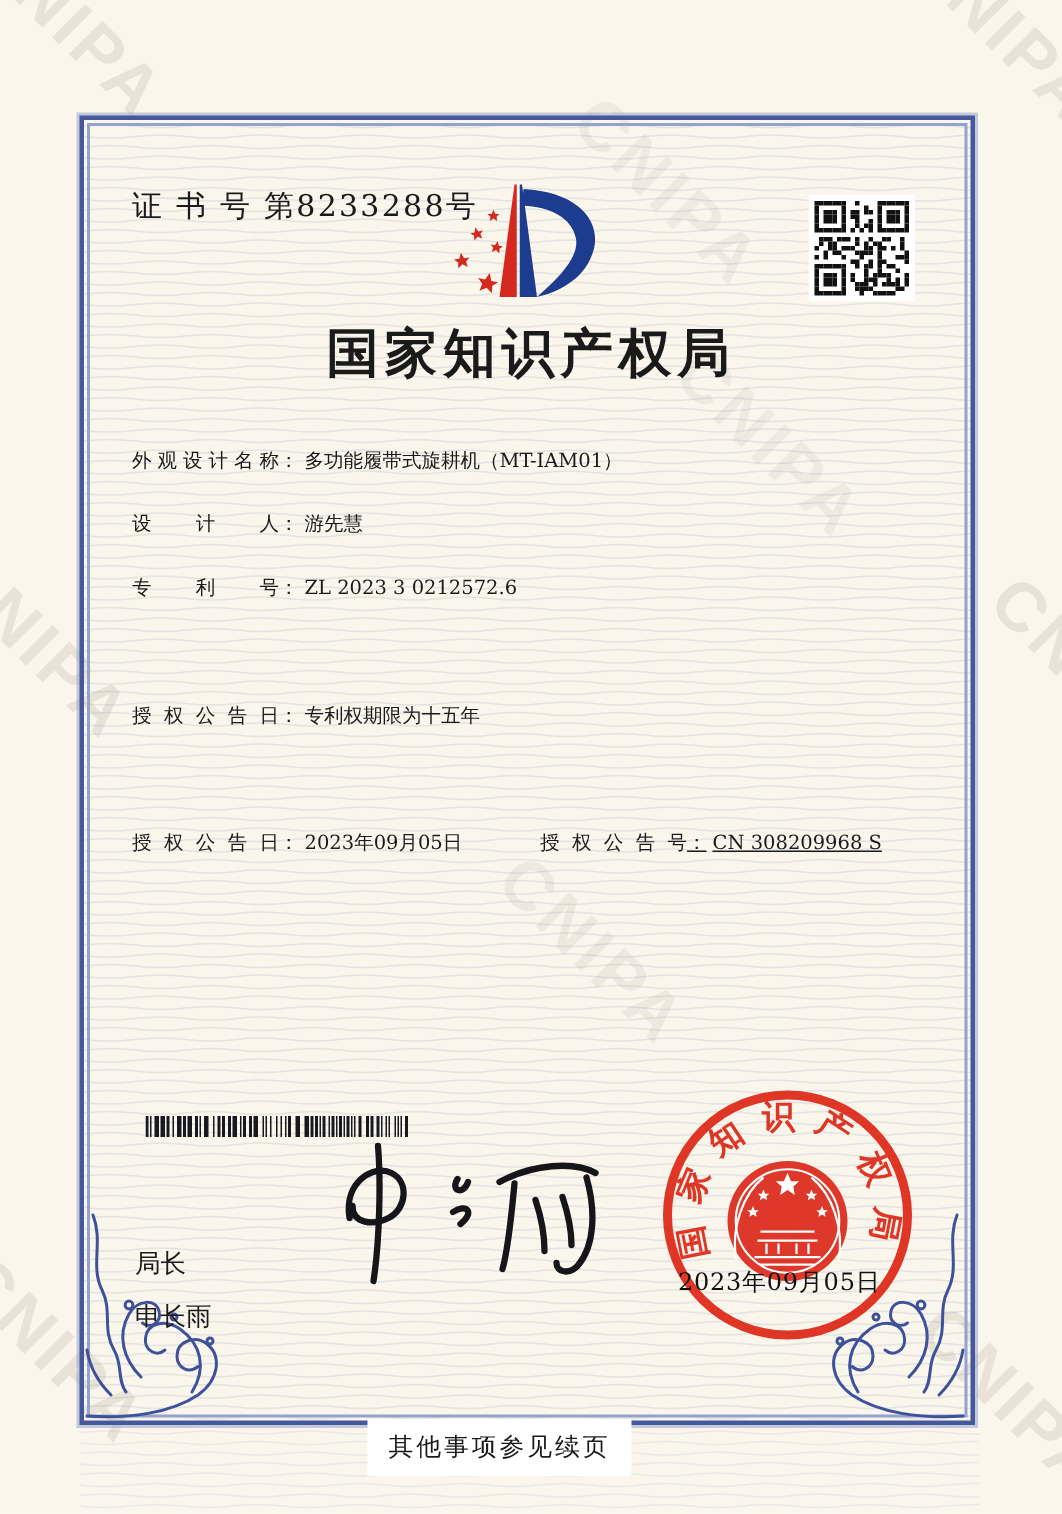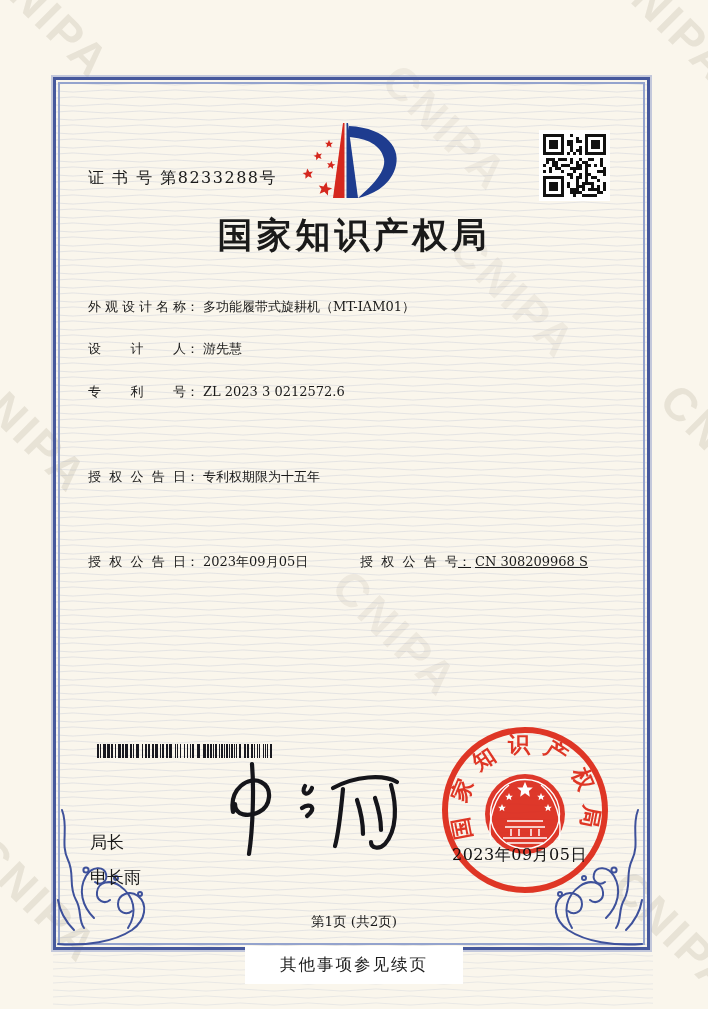--- a/index.html
+++ b/index.html
@@ -16,21 +16,21 @@
   .frame { position:absolute; left:53px; top:77px; width:597px; height:873px;
            border:3px solid #46589c; box-shadow:0 0 0 2px rgba(150,162,205,.55); z-index:2; }
   .frame-inner { position:absolute; inset:2px; border:2px solid #94a3cd; }
   #waves { position:absolute; left:56px; top:80px; z-index:1; }
   #waves2 { position:absolute; left:53px; top:951px; z-index:1; }
   .flourish { position:absolute; z-index:2; }
   .flourish.bl { left:56px; top:808px; transform:scaleX(-1); }
   .flourish.br { left:514px; top:808px; }
 
   
-  .cert-no { position:absolute; left:88px; top:124px; font-size:16px; letter-spacing:1.5px; z-index:3;margin-top:44px; }
+  .cert-no { position:absolute; left:88px; top:124px; font-size:20px; letter-spacing:1.5px; z-index:3; }
   .logo { position:absolute; left:294px; top:114px; z-index:3; }
   .qr { position:absolute; left:539px; top:130px; z-index:3; }
   .title { position:absolute; left:0; top:212px; width:708px; text-align:center;
            font-size:35px; font-weight:bold; letter-spacing:4px; z-index:3; }
 
   .frow { position:absolute; left:88px; width:540px; font-size:13px; z-index:3; white-space:nowrap; }
   .flabel { display:inline-block; width:98px; text-align:justify; text-align-last:justify; vertical-align:bottom; }
   .fvalue { margin-left:4px; }
   .grant-pair { position:absolute; left:272px; top:0;text-decoration:underline; }
 
@@ -44,21 +44,21 @@
              font-family:"Liberation Sans","DejaVu Sans",sans-serif; font-size:17px; }
   .officer div { margin-bottom:12px; }
   .sig { position:absolute; left:205px; top:758px; z-index:4; }
 
   .seal { position:absolute; left:439px; top:724px; z-index:4; opacity:.93; }
   .seal-date { position:absolute; left:452px; top:845px; width:170px; font-size:16px;
                color:#101010; letter-spacing:.5px; z-index:5; }
 
   .page-num { position:absolute; left:0; top:913px; width:708px; text-align:center;
               font-size:13.5px; z-index:3; }
-  .cont-box { position:absolute; left:245px; top:946px; width:218px; height:38px;
+  .cont-box { position:absolute; left:245px; top:946px; width:176px; height:38px;
               background:#ffffff; z-index:6; display:flex; align-items:center; justify-content:center;
               font-size:16.5px; letter-spacing:2px; }
 </style>
 </head>
 <body>
 
 <div class="page">
 
   <svg width="0" height="0" style="position:absolute">
     <defs>
@@ -595,16 +595,15 @@
         <path d="M64,114 H108"></path>
         <path d="M68,119 H104"></path>
         <path d="M72,128 a16,10 0 0 0 28,0"></path>
         <path d="M52,116 C48,96 56,72 70,61"></path>
         <path d="M120,116 C124,96 116,72 102,61"></path>
       </g>
     </g>
   </svg>
   <div class="seal-date">2023年09月05日</div>
 
-  <div class="page-num">第1页 (共2页)</div>
   <div class="cont-box">其他事项参见续页</div>
 
 </div>
 
 </body></html>

